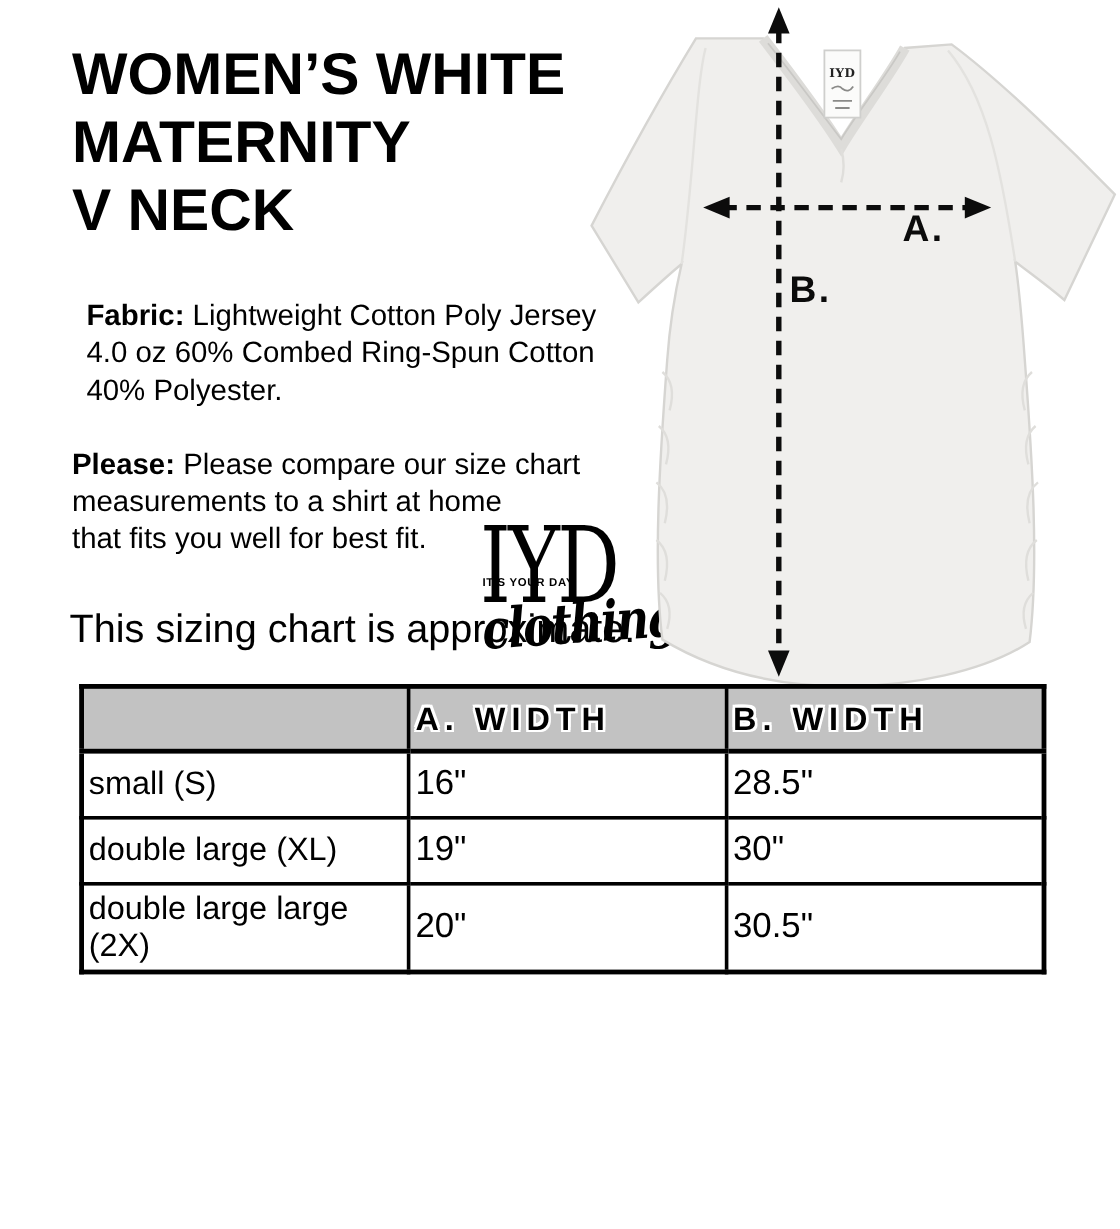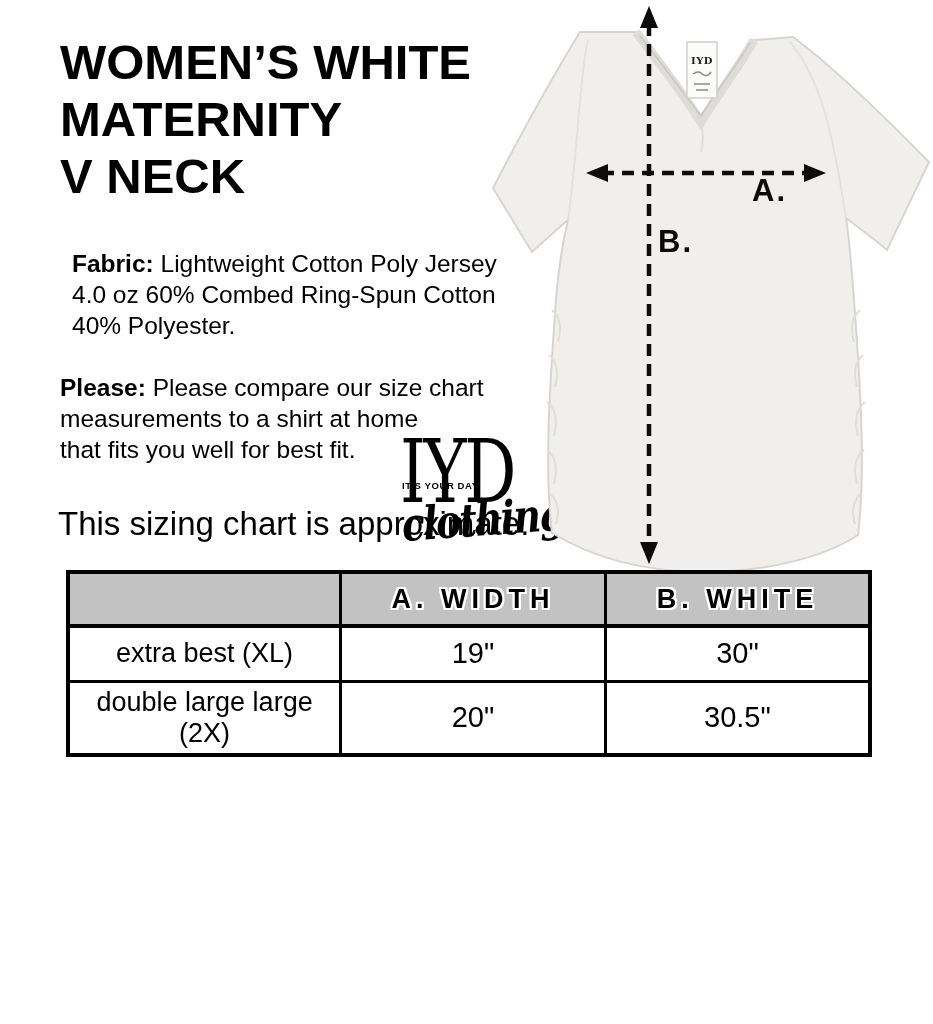--- a/index.html
+++ b/index.html
@@ -57,21 +57,21 @@
   
   table.size-table {
     position:absolute; left:66px; top:570px; width:806px;
     border-collapse:collapse; border:4px solid #000; table-layout:fixed;
     background:#fff;
   }
   .size-table col.c1 { width:34%; }
   .size-table col.c2 { width:33%; }
   .size-table col.c3 { width:33%; }
   .size-table th, .size-table td {
-    border:3px solid #000; text-align:center; vertical-align:middle; padding:2px 4px;
+    border:3px solid #000; text-align:left; vertical-align:middle; padding:2px 4px;
   }
   .size-table thead th {
     height:54px; background:#c2c2c2;
     font-size:27px; font-weight:bold; letter-spacing:5px;
     border-bottom:4px solid #000;
     text-shadow:-2px -2px 0 #fff, 2px -2px 0 #fff, -2px 2px 0 #fff, 2px 2px 0 #fff,
                 -2px 0 0 #fff, 2px 0 0 #fff, 0 -2px 0 #fff, 0 2px 0 #fff;
   }
   .size-table tr.std td { height:55px; }
   .size-table tr.tall td { height:74px; }
@@ -165,26 +165,31 @@
 <table class="size-table">
   <colgroup>
       <col class="c1">
       <col class="c2">
       <col class="c3">
     </colgroup>
   <thead>
     <tr>
       <th></th>
       <th>A. WIDTH</th>
-      <th>B. WHITE</th>
+      <th>B. WIDTH</th>
     </tr>
   </thead>
   <tbody>
     <tr class="std">
-      <td class="size-name">extra best (XL)</td>
+      <td class="size-name">small (S)</td>
+      <td class="val">16"</td>
+      <td class="val">28.5"</td>
+    </tr>
+    <tr class="std">
+      <td class="size-name">double large (XL)</td>
       <td class="val">19"</td>
       <td class="val">30"</td>
     </tr>
     <tr class="tall">
       <td class="size-name">double large large (2X)</td>
       <td class="val">20"</td>
       <td class="val">30.5"</td>
     </tr>
   </tbody>
 </table>

